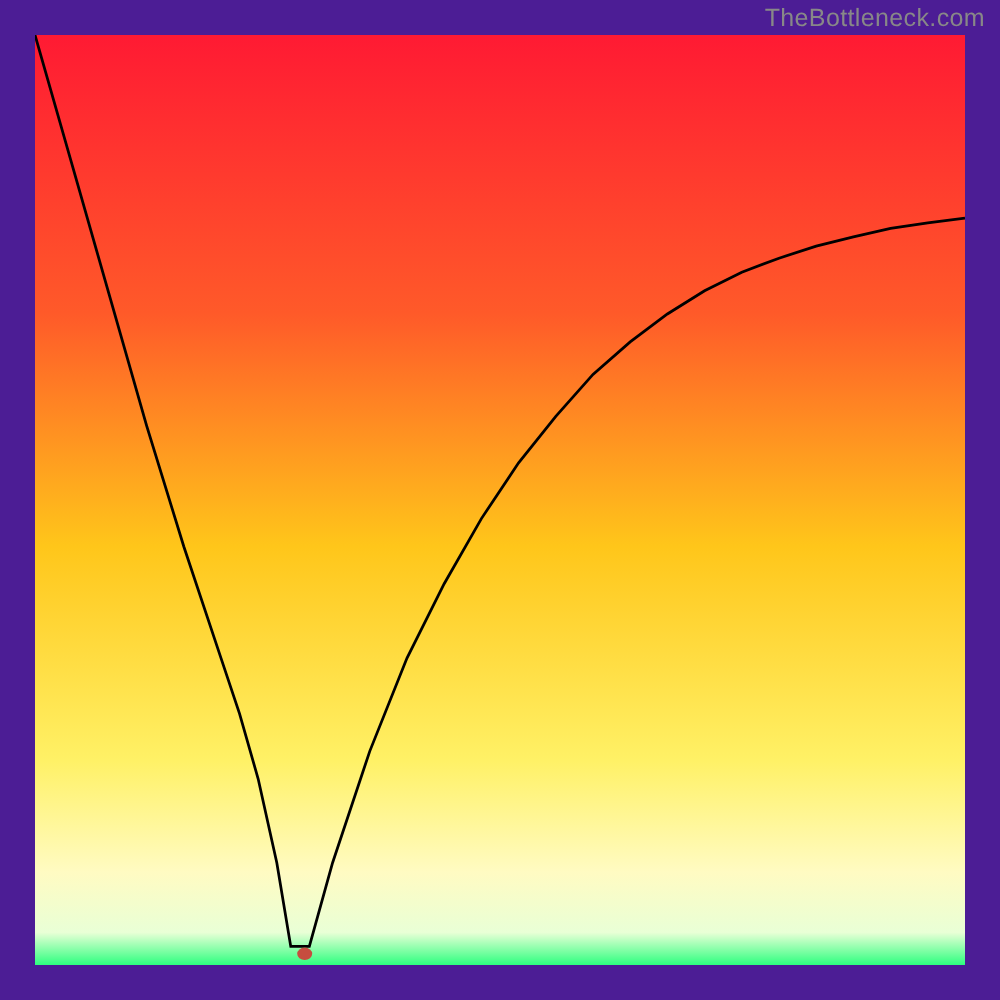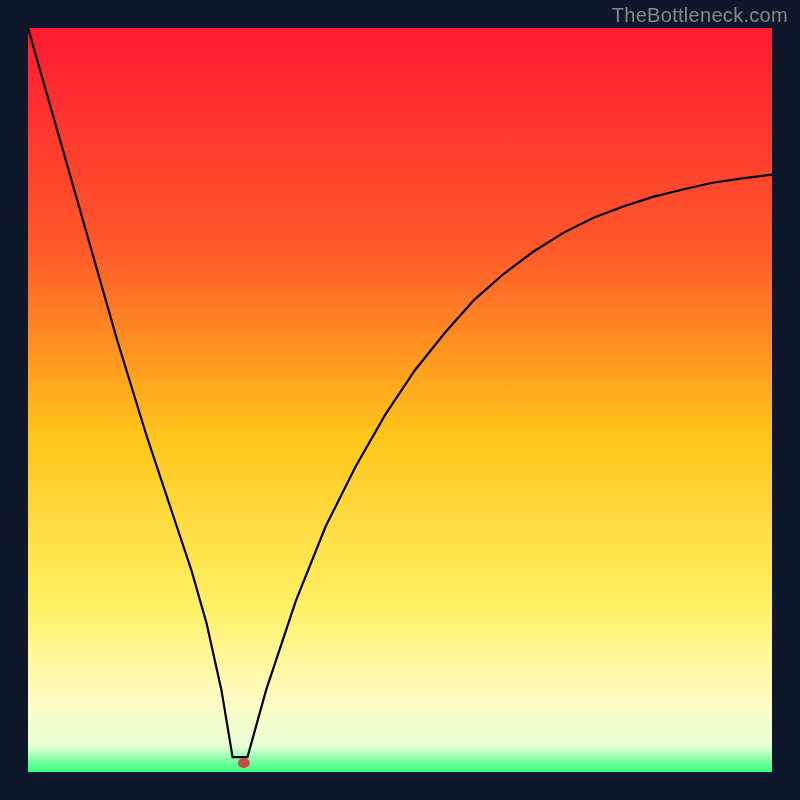--- a/index.html
+++ b/index.html
@@ -8,21 +8,21 @@
     width: 800px;
     height: 800px;
     background: #000;
     overflow: hidden;
     font-family: Arial, Helvetica, sans-serif;
   }
   .frame {
     position: relative;
     width: 800px;
     height: 800px;
-    background: #0f172a;
+    background: #4c1d95;
   }
   .watermark {
     position: absolute;
     top: 4px;
     right: 12px;
     color: #888;
     font-size: 20px;
     font-weight: 500;
     letter-spacing: 0.3px;
     z-index: 10;

